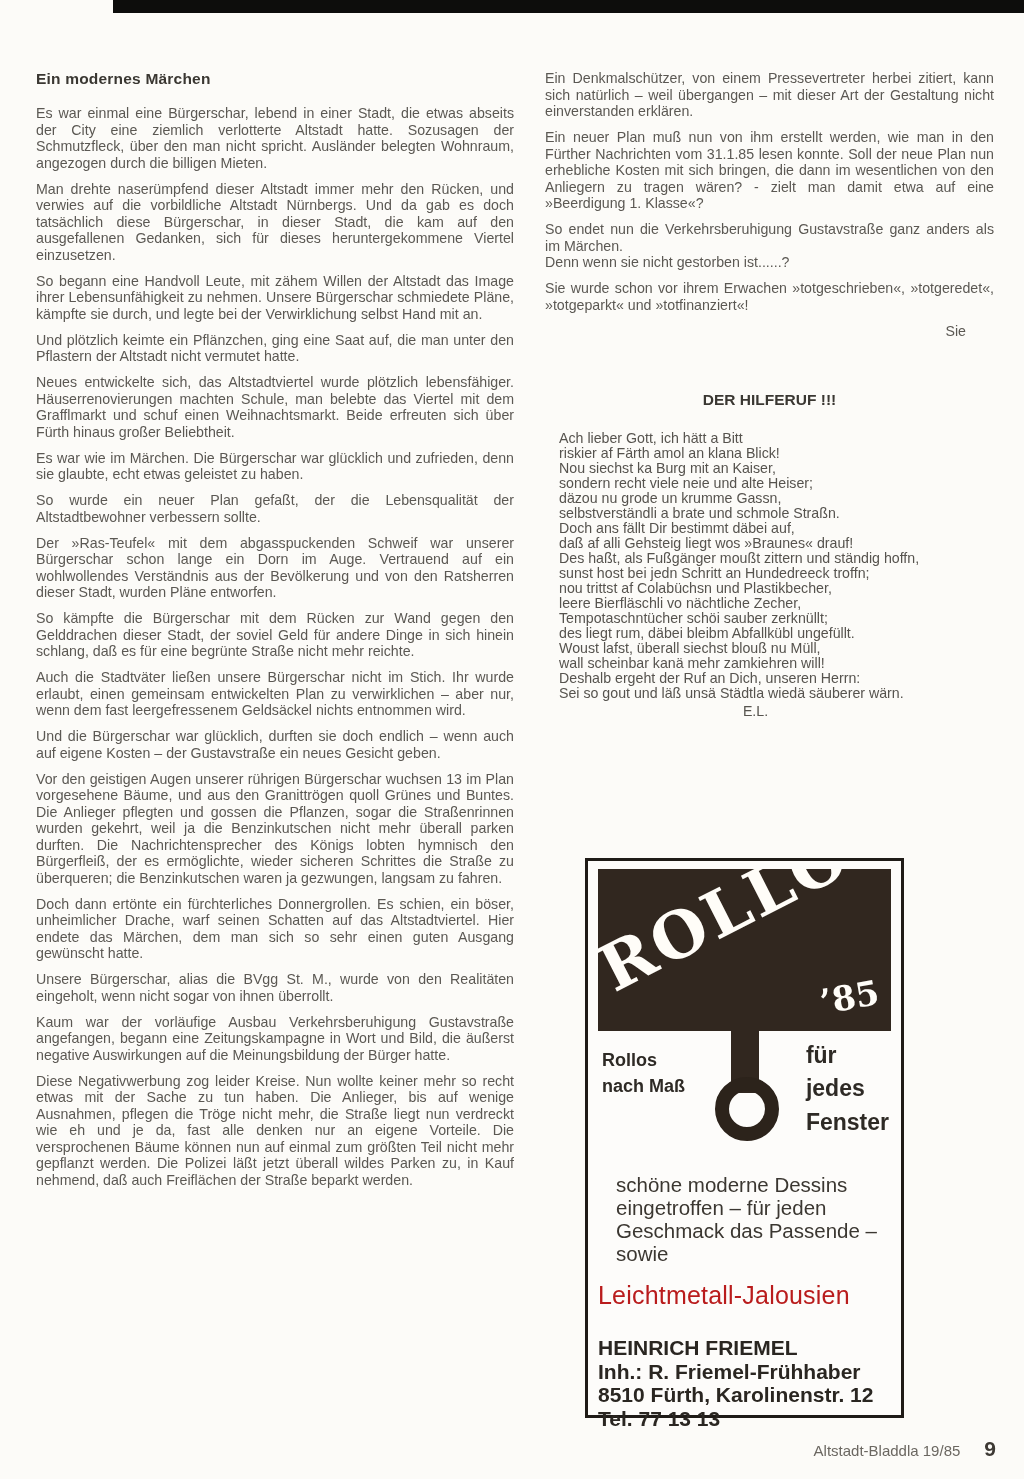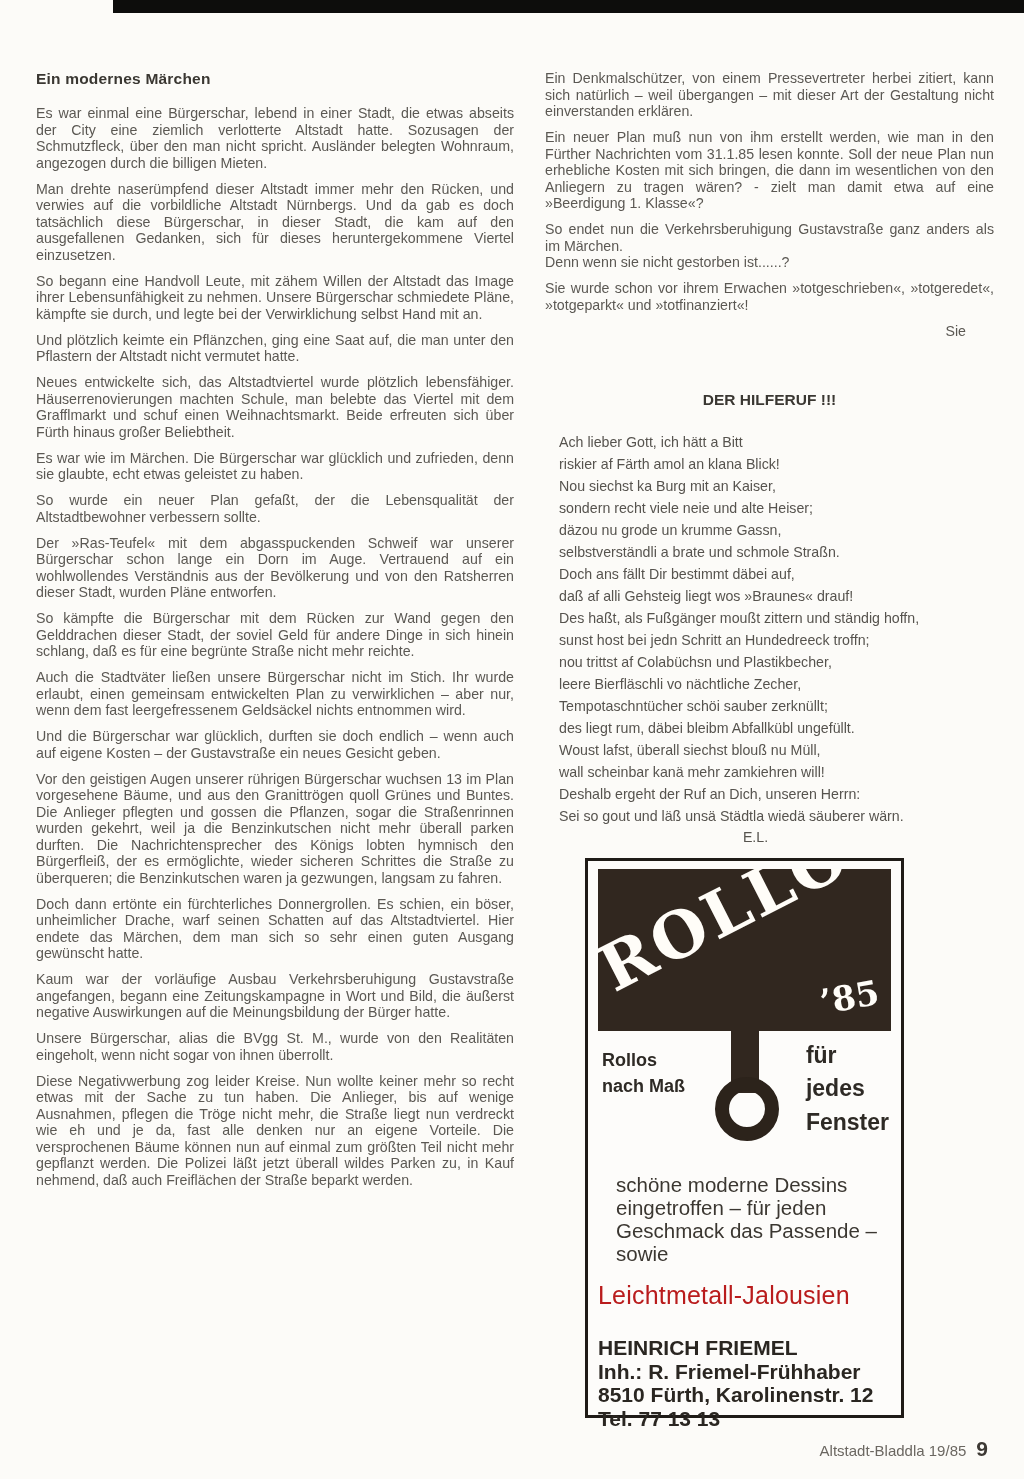--- a/index.html
+++ b/index.html
@@ -25,21 +25,21 @@
   }
   .preline{white-space:pre-line;}
   .sig-right{
     font-size:14.2px;color:#5b5853;text-align:right;margin:0 28px 0 0;
   }
   .hilferuf{margin-top:52px;}
   .hilferuf-heading{
     font-size:15.5px;font-weight:bold;color:#3a3732;text-align:center;margin:0 0 22px 0;
   }
   .poem{
-    font-size:14.2px;line-height:22px;color:#56534e;margin:0 0 2px 14px;
+    font-size:14.2px;line-height:15px;color:#56534e;margin:0 0 2px 14px;
   }
   .poem-sig{
     font-size:14.2px;color:#56534e;text-align:center;margin:0 28px 0 0;
   }
   
   .ad{
     position:absolute;left:585px;top:858px;width:319px;height:560px;
     border:3px solid #1f1b17;background:#fdfcfa;box-sizing:border-box;
     padding:8px 10px;
   }
@@ -77,21 +77,21 @@
     font-size:20.5px;line-height:23px;color:#3b3731;margin:14px 0 0 18px;
   }
   .ad-product{
     font-size:25px;font-weight:normal;color:#b91c1c;margin:16px 0 0 0;letter-spacing:.2px;
   }
   .ad-contact{
     margin:26px 0 8px 0;font-weight:bold;font-size:21px;line-height:23.5px;color:#2a2621;
   }
   
   .footer{
-    position:absolute;right:36px;bottom:18px;display:flex;align-items:baseline;gap:10px;
+    position:absolute;right:28px;bottom:18px;display:flex;align-items:baseline;gap:24px;
   }
   .footer-journal{font-size:15px;color:#6b6761;}
   .footer-page{font-size:21px;font-weight:bold;color:#3d3934;}
 </style>
 </head>
 <body>
 
 <div class="top-bar"></div>
 
 <div class="col col-left">
@@ -102,22 +102,22 @@
   <p class="body-par">Und plötzlich keimte ein Pflänzchen, ging eine Saat auf, die man unter den Pflastern der Altstadt nicht vermutet hatte.</p>
   <p class="body-par">Neues entwickelte sich, das Altstadtviertel wurde plötzlich lebensfähiger. Häuserrenovierungen machten Schule, man belebte das Viertel mit dem Grafflmarkt und schuf einen Weihnachtsmarkt. Beide erfreuten sich über Fürth hinaus großer Beliebtheit.</p>
   <p class="body-par">Es war wie im Märchen. Die Bürgerschar war glücklich und zufrieden, denn sie glaubte, echt etwas geleistet zu haben.</p>
   <p class="body-par">So wurde ein neuer Plan gefaßt, der die Lebensqualität der Altstadtbewohner verbessern sollte.</p>
   <p class="body-par">Der »Ras-Teufel« mit dem abgasspuckenden Schweif war unserer Bürgerschar schon lange ein Dorn im Auge. Vertrauend auf ein wohlwollendes Verständnis aus der Bevölkerung und von den Ratsherren dieser Stadt, wurden Pläne entworfen.</p>
   <p class="body-par">So kämpfte die Bürgerschar mit dem Rücken zur Wand gegen den Gelddrachen dieser Stadt, der soviel Geld für andere Dinge in sich hinein schlang, daß es für eine begrünte Straße nicht mehr reichte.</p>
   <p class="body-par">Auch die Stadtväter ließen unsere Bürgerschar nicht im Stich. Ihr wurde erlaubt, einen gemeinsam entwickelten Plan zu verwirklichen – aber nur, wenn dem fast leergefressenem Geldsäckel nichts entnommen wird.</p>
   <p class="body-par">Und die Bürgerschar war glücklich, durften sie doch endlich – wenn auch auf eigene Kosten – der Gustavstraße ein neues Gesicht geben.</p>
   <p class="body-par">Vor den geistigen Augen unserer rührigen Bürgerschar wuchsen 13 im Plan vorgesehene Bäume, und aus den Granittrögen quoll Grünes und Buntes. Die Anlieger pflegten und gossen die Pflanzen, sogar die Straßenrinnen wurden gekehrt, weil ja die Benzinkutschen nicht mehr überall parken durften. Die Nachrichtensprecher des Königs lobten hymnisch den Bürgerfleiß, der es ermöglichte, wieder sicheren Schrittes die Straße zu überqueren; die Benzinkutschen waren ja gezwungen, langsam zu fahren.</p>
   <p class="body-par">Doch dann ertönte ein fürchterliches Donnergrollen. Es schien, ein böser, unheimlicher Drache, warf seinen Schatten auf das Altstadtviertel. Hier endete das Märchen, dem man sich so sehr einen guten Ausgang gewünscht hatte.</p>
+  <p class="body-par">Unsere Bürgerschar, alias die BVgg St. M., wurde von den Realitäten eingeholt, wenn nicht sogar von ihnen überrollt.</p>
   <p class="body-par">Kaum war der vorläufige Ausbau Verkehrsberuhigung Gustavstraße angefangen, begann eine Zeitungskampagne in Wort und Bild, die äußerst negative Auswirkungen auf die Meinungsbildung der Bürger hatte.</p>
-  <p class="body-par">Unsere Bürgerschar, alias die BVgg St. M., wurde von den Realitäten eingeholt, wenn nicht sogar von ihnen überrollt.</p>
   <p class="body-par">Diese Negativwerbung zog leider Kreise. Nun wollte keiner mehr so recht etwas mit der Sache zu tun haben. Die Anlieger, bis auf wenige Ausnahmen, pflegen die Tröge nicht mehr, die Straße liegt nun verdreckt wie eh und je da, fast alle denken nur an eigene Vorteile. Die versprochenen Bäume können nun auf einmal zum größten Teil nicht mehr gepflanzt werden. Die Polizei läßt jetzt überall wildes Parken zu, in Kauf nehmend, daß auch Freiflächen der Straße beparkt werden.</p>
 </div>
 
 <div class="col col-right">
   <p class="body-par">Ein Denkmalschützer, von einem Pressevertreter herbei zitiert, kann sich natürlich – weil übergangen – mit dieser Art der Gestaltung nicht einverstanden erklären.</p>
   <p class="body-par">Ein neuer Plan muß nun von ihm erstellt werden, wie man in den Fürther Nachrichten vom 31.1.85 lesen konnte. Soll der neue Plan nun erhebliche Kosten mit sich bringen, die dann im wesentlichen von den Anliegern zu tragen wären? - zielt man damit etwa auf eine »Beerdigung 1. Klasse«?</p>
   <p class="body-par preline">So endet nun die Verkehrsberuhigung Gustavstraße ganz anders als im Märchen.
 Denn wenn sie nicht gestorben ist......?</p>
   <p class="body-par">Sie wurde schon vor ihrem Erwachen »totgeschrieben«, »totgeredet«, »totgeparkt« und »totfinanziert«!</p>
   <p class="sig-right">Sie</p>

